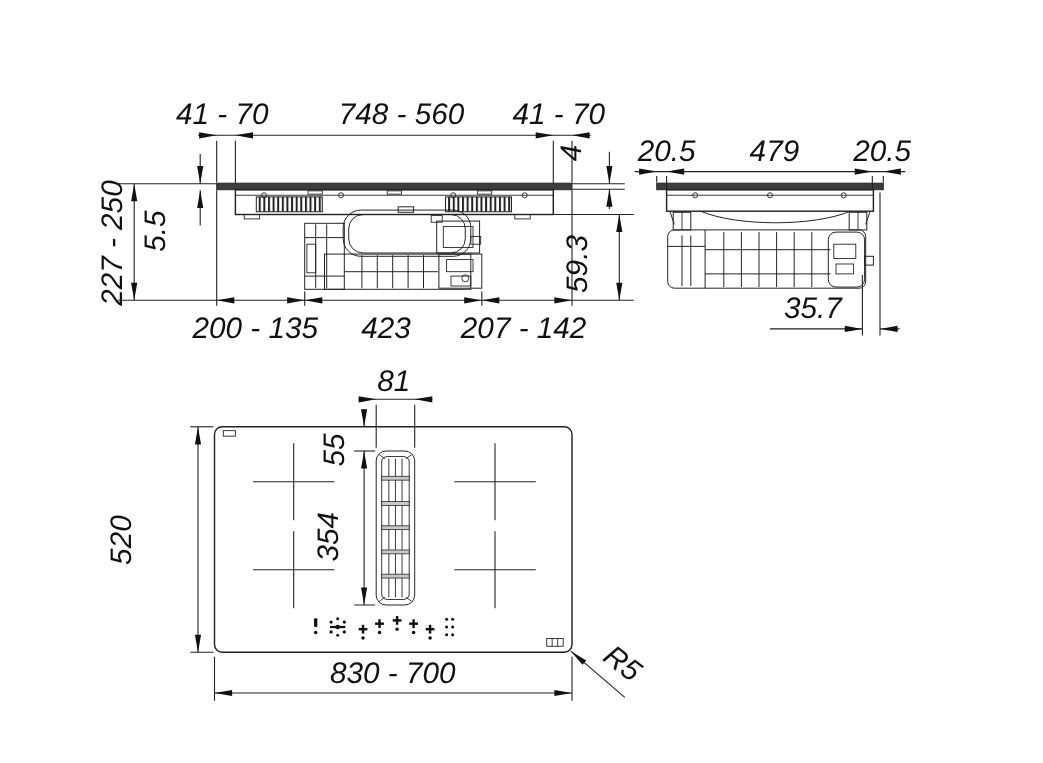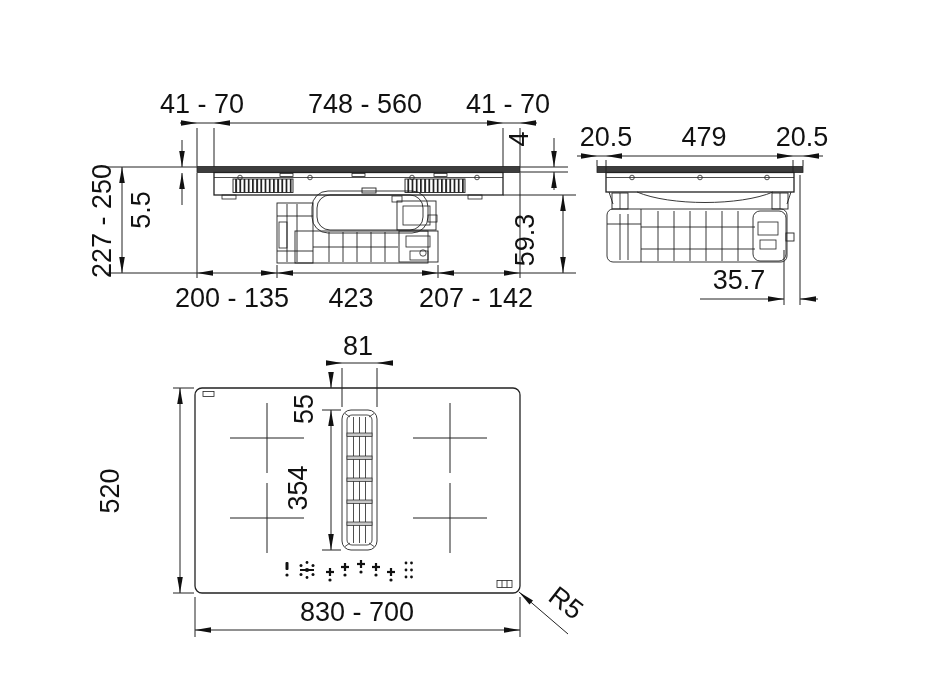--- a/index.html
+++ b/index.html
@@ -1,16 +1,16 @@
 <!DOCTYPE html>
 <html><head>
 <meta charset="utf-8">
 <style>
   html,body{margin:0;padding:0;background:#ffffff;}
-  .frame{position:relative;width:948px;height:694px;background:#fff;overflow:hidden;font-family:"Liberation Sans",sans-serif;}
+  .frame{position:relative;width:948px;height:694px;background:#fff;overflow:hidden;font-family:"Liberation Sans",sans-serif;font-style:italic;}
   svg{position:absolute;left:0;top:0;}
   svg text{font-family:"Liberation Sans",sans-serif;font-size:27px;fill:#111;}
   .dimline{stroke:#222;stroke-width:1;fill:none;}
   .extline{stroke:#222;stroke-width:1;fill:none;}
   .outline{stroke:#222;stroke-width:1.3;fill:none;}
   .detail{stroke:#222;stroke-width:0.9;fill:none;}
   .fine{stroke:#222;stroke-width:0.8;fill:none;}
   .cross{stroke:#222;stroke-width:1;fill:none;}
   .arrow{fill:#111;stroke:none;}
   .sym{fill:#111;stroke:none;}

